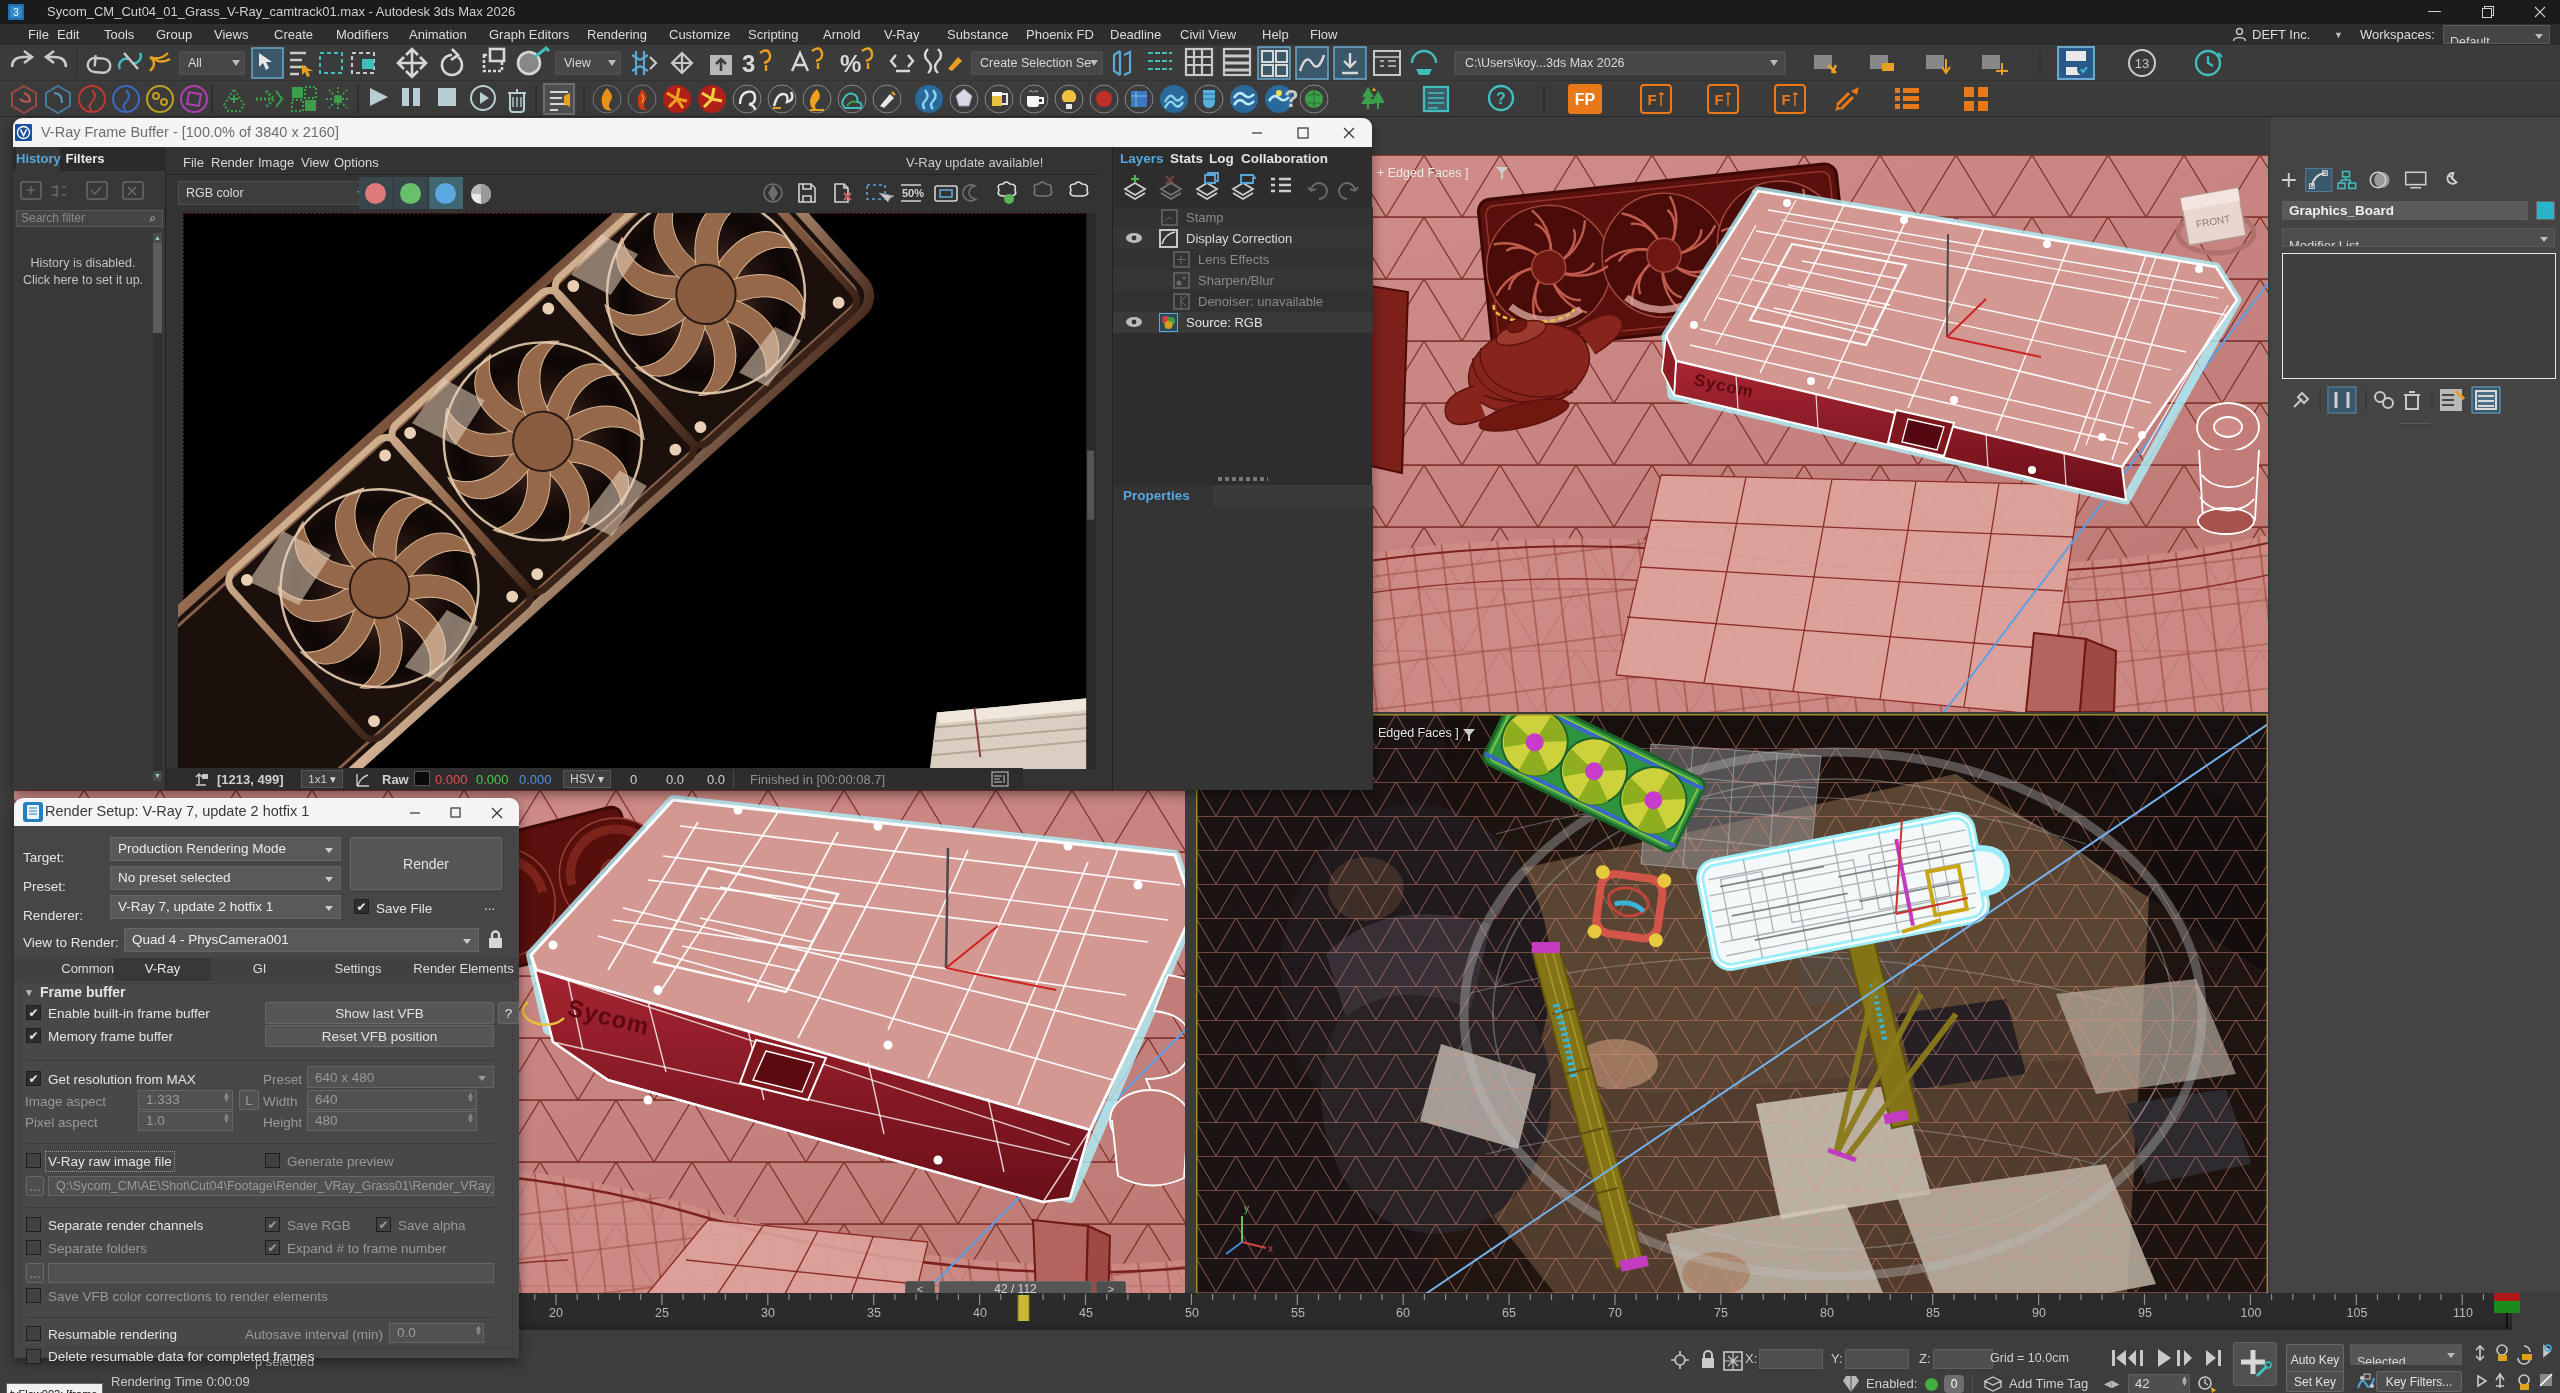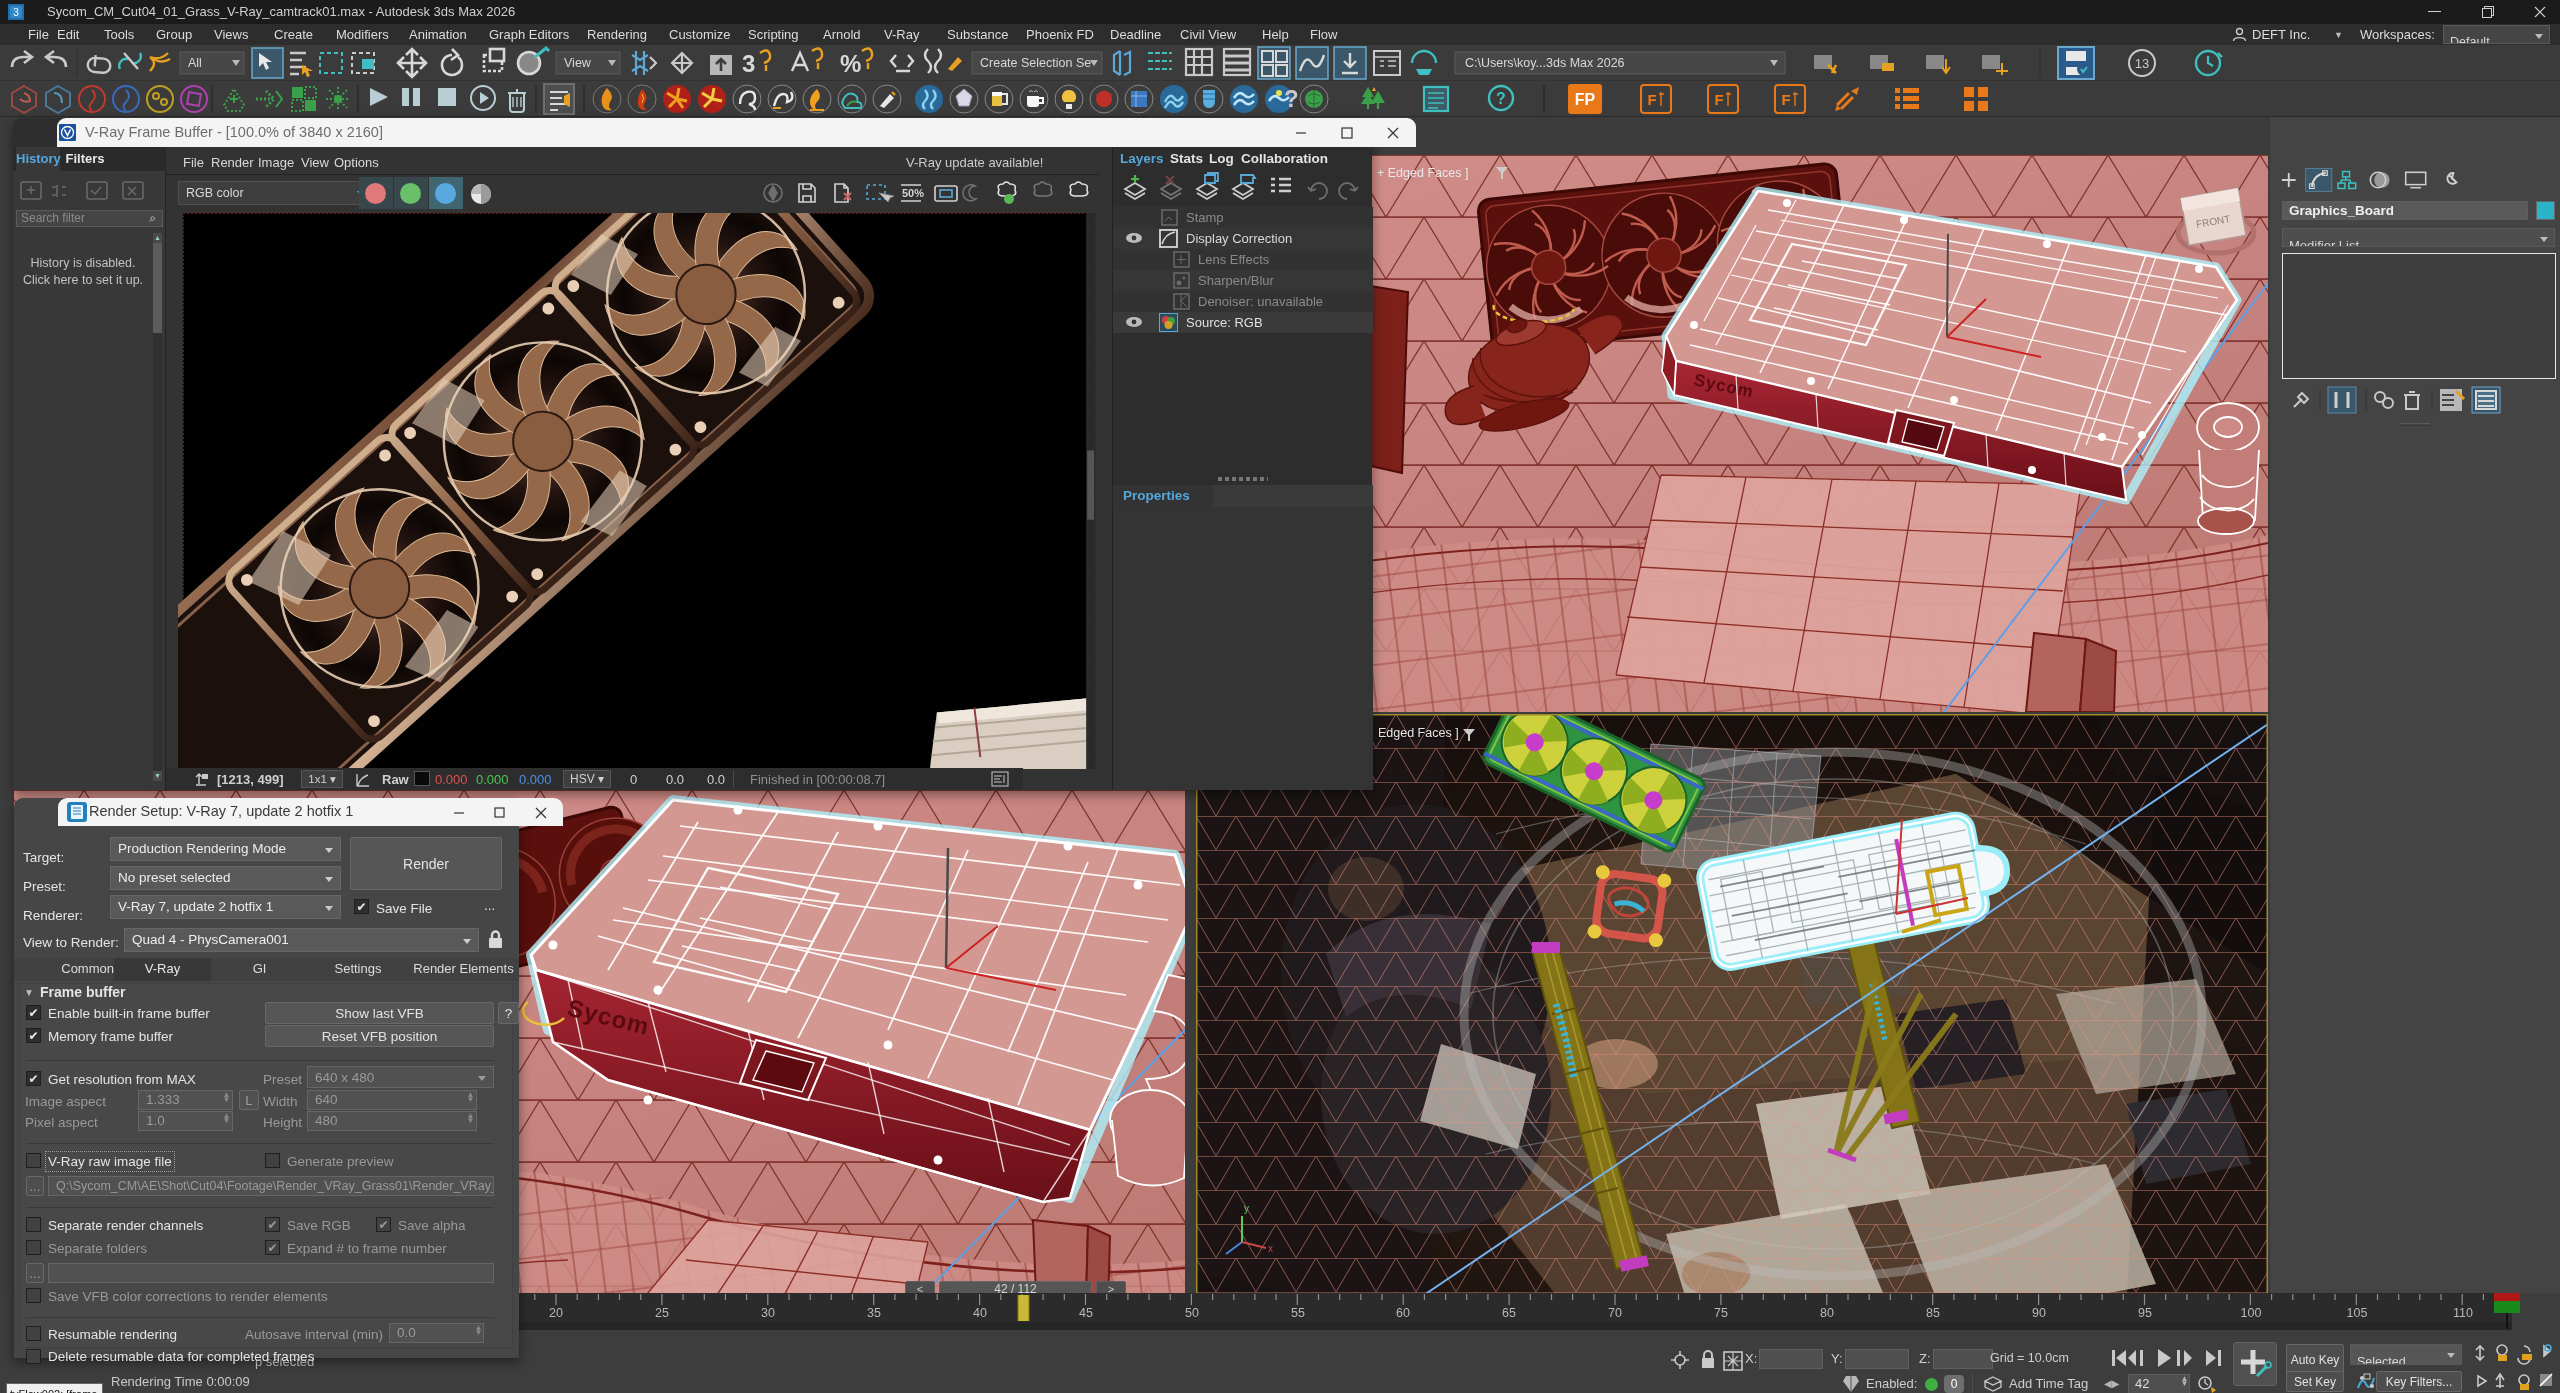--- a/index.html
+++ b/index.html
@@ -19,21 +19,21 @@
   .vplabel{position:absolute;color:#e7e7e7;font-size:12.5px;text-shadow:0 1px 2px #000;}
   
   #cmdpanel{left:2270px;top:117px;width:290px;height:1176px;background:#444444;color:#d6d6d6;}
   
   #timeline{left:0;top:1293px;width:2560px;height:39px;background:#3d3d3d;}
   
   #statusbar{left:0;top:1332px;width:2560px;height:61px;background:#3d3d3d;color:#cfcfcf;font-size:13px;}
   .fld{position:absolute;background:#4f4f4f;border:1px solid #5e5e5e;}
   
   .win{position:absolute;border-radius:9px 9px 0 0;box-shadow:0 4px 12px rgba(0,0,0,0.45);}
-  .wtitle{position:absolute;left:0;top:0;width:100%;height:29px;background:#f4f4f4;border-radius:9px 9px 0 0;color:#1c1c1c;font-size:15px;margin-left:44px;}
+  .wtitle{position:absolute;left:0;top:0;width:100%;height:29px;background:#f4f4f4;border-radius:9px 9px 0 0;color:#1c1c1c;font-size:15px;}
   .wbtns{position:absolute;top:0;right:0;height:29px;display:flex;}
   .wbtn{width:46px;height:29px;display:flex;align-items:center;justify-content:center;color:#222;font-size:15px;}
   #vfb{left:13px;top:118px;width:1359px;height:672px;background:#2e2e2e;}
   #rsetup{left:14px;top:798px;width:505px;height:560px;background:#464646;}
   .chk{position:absolute;width:15px;height:15px;background:#2e2e2e;border:1px solid #1f1f1f;color:#e8e8e8;font-size:12px;line-height:14px;text-align:center;}
   .rslabel{position:absolute;color:#e4e4e4;font-size:13.5px;white-space:nowrap;}
   .rsdim{color:#999999;}
   .rsfld{position:absolute;background:#595959;border:1px solid #666;color:#ececec;font-size:13.5px;line-height:22px;padding:0 7px;white-space:nowrap;overflow:hidden;}
   .rsbtn{position:absolute;background:#565656;border:1px solid #686868;color:#e2e2e2;font-size:13.5px;display:flex;align-items:center;justify-content:center;border-radius:2px;}
   .spin{position:absolute;width:13px;color:#b5b5b5;font-size:8px;line-height:5px;text-align:center;}

